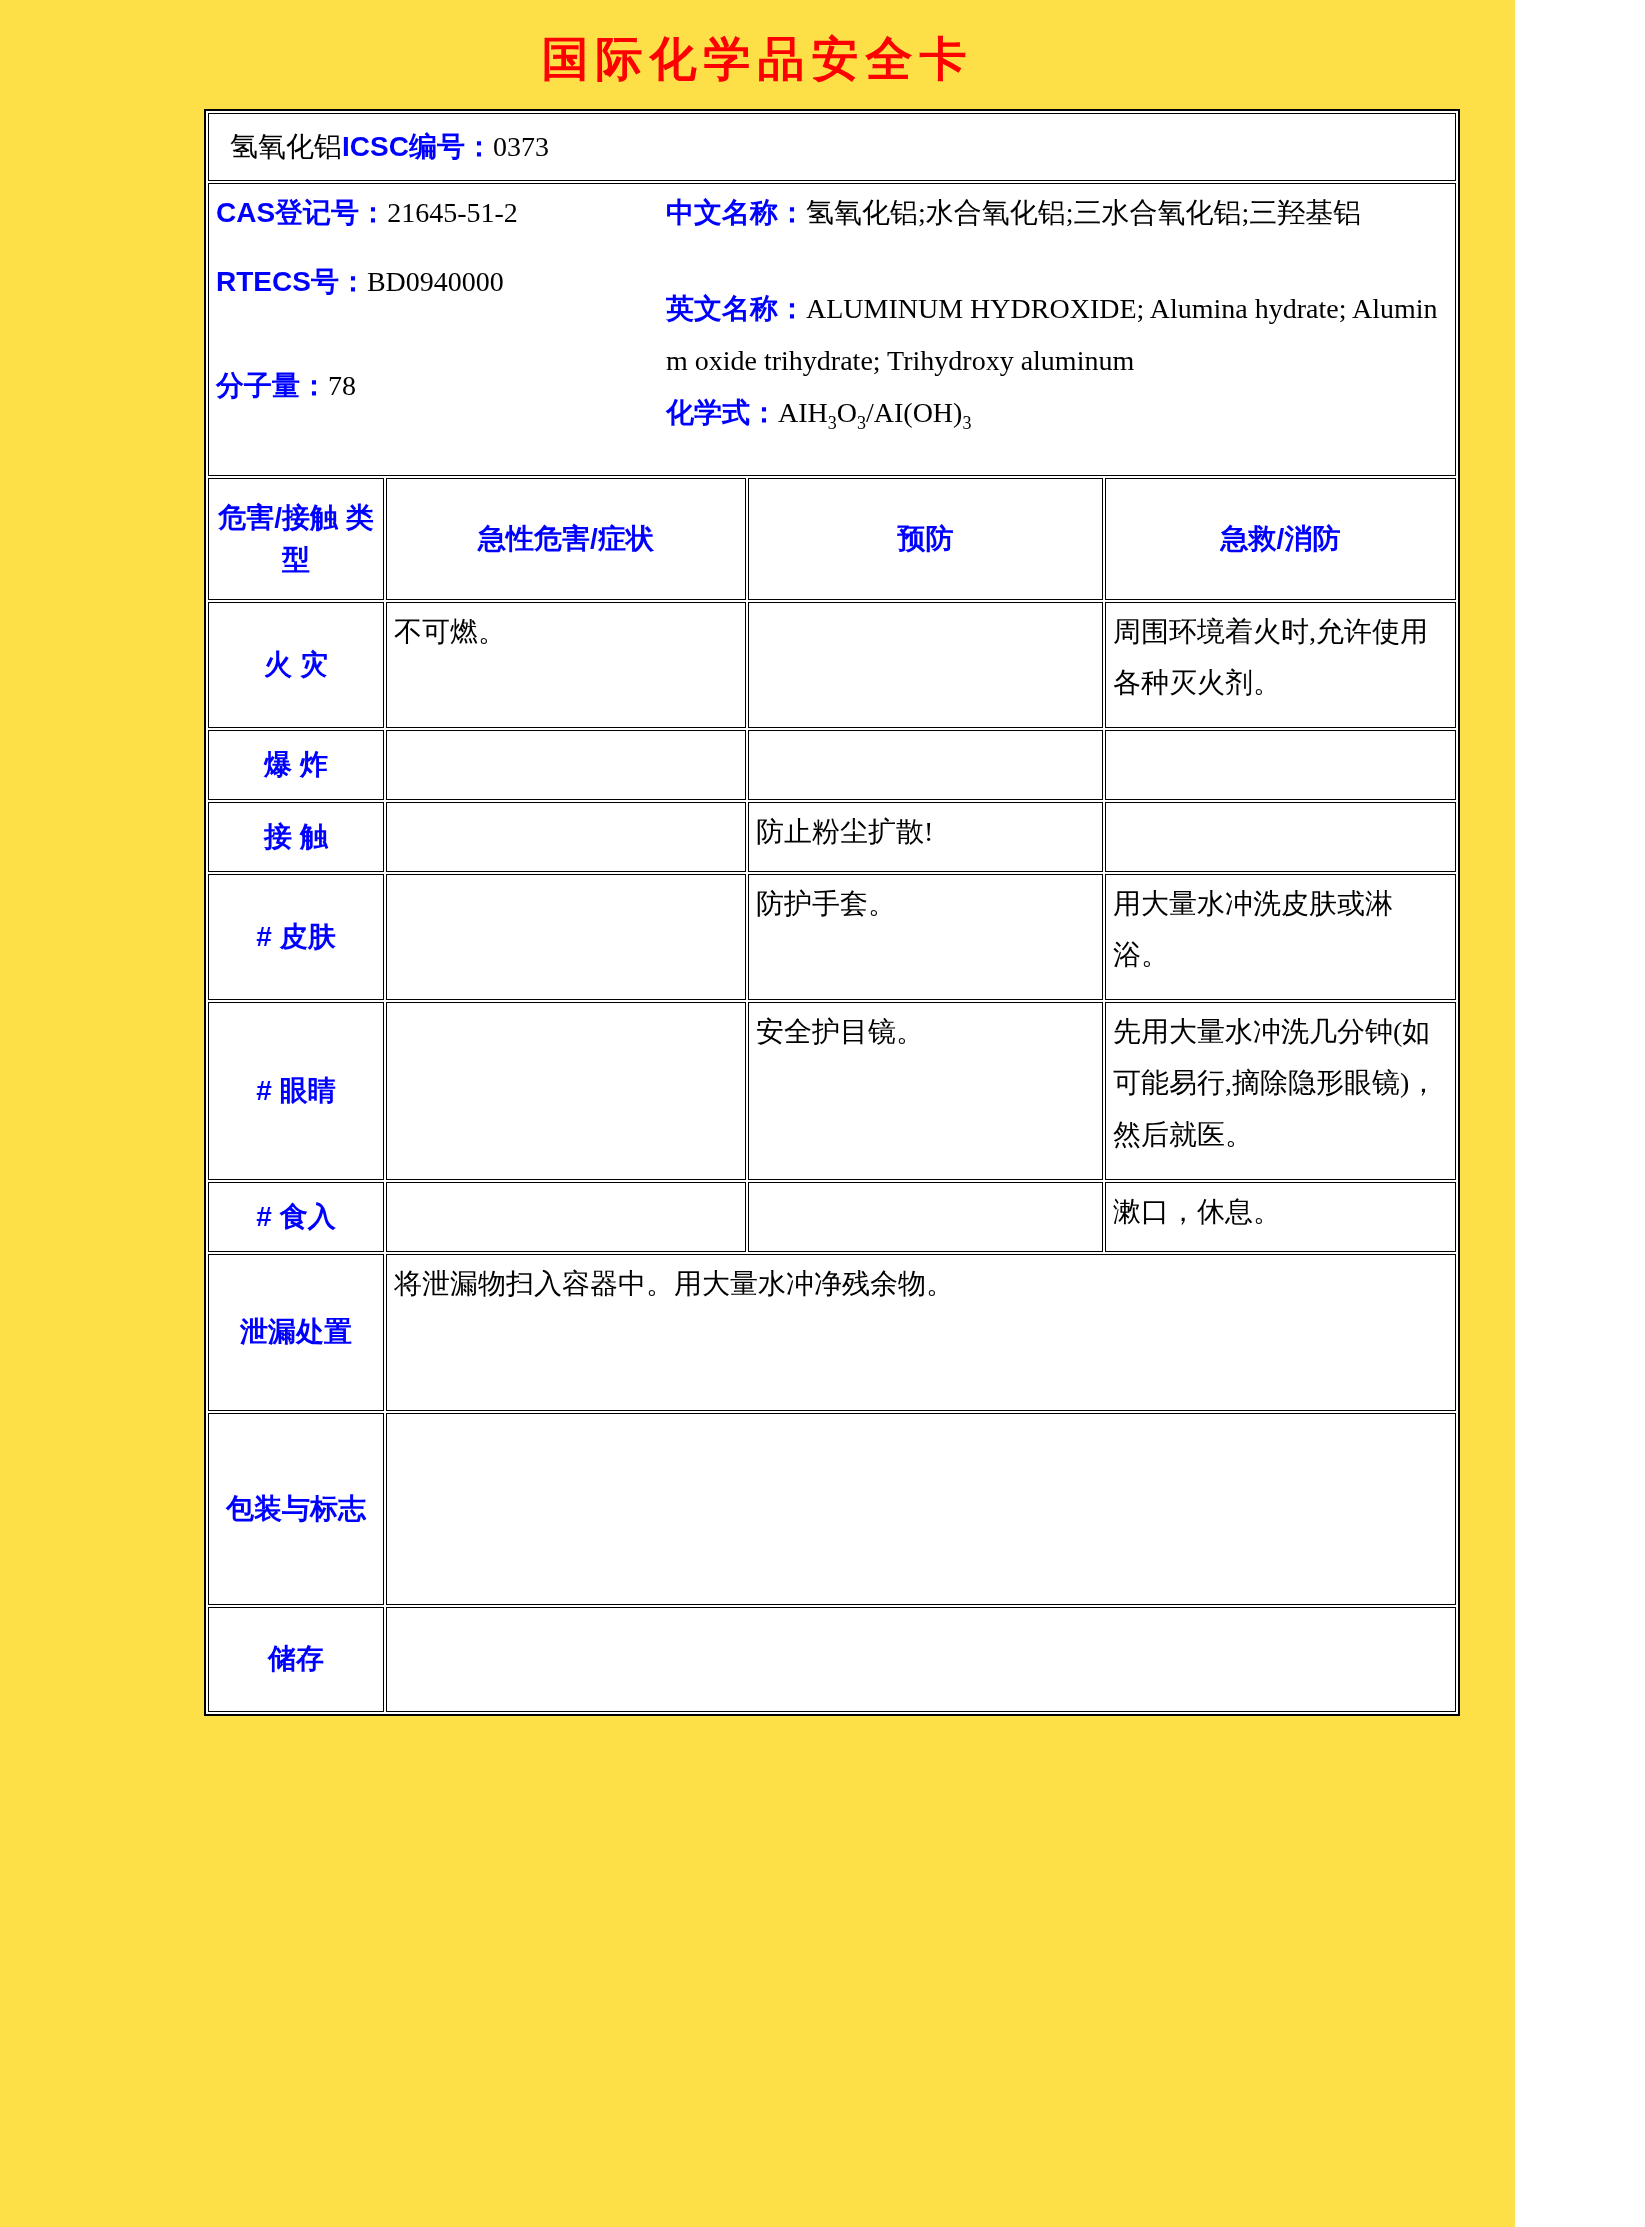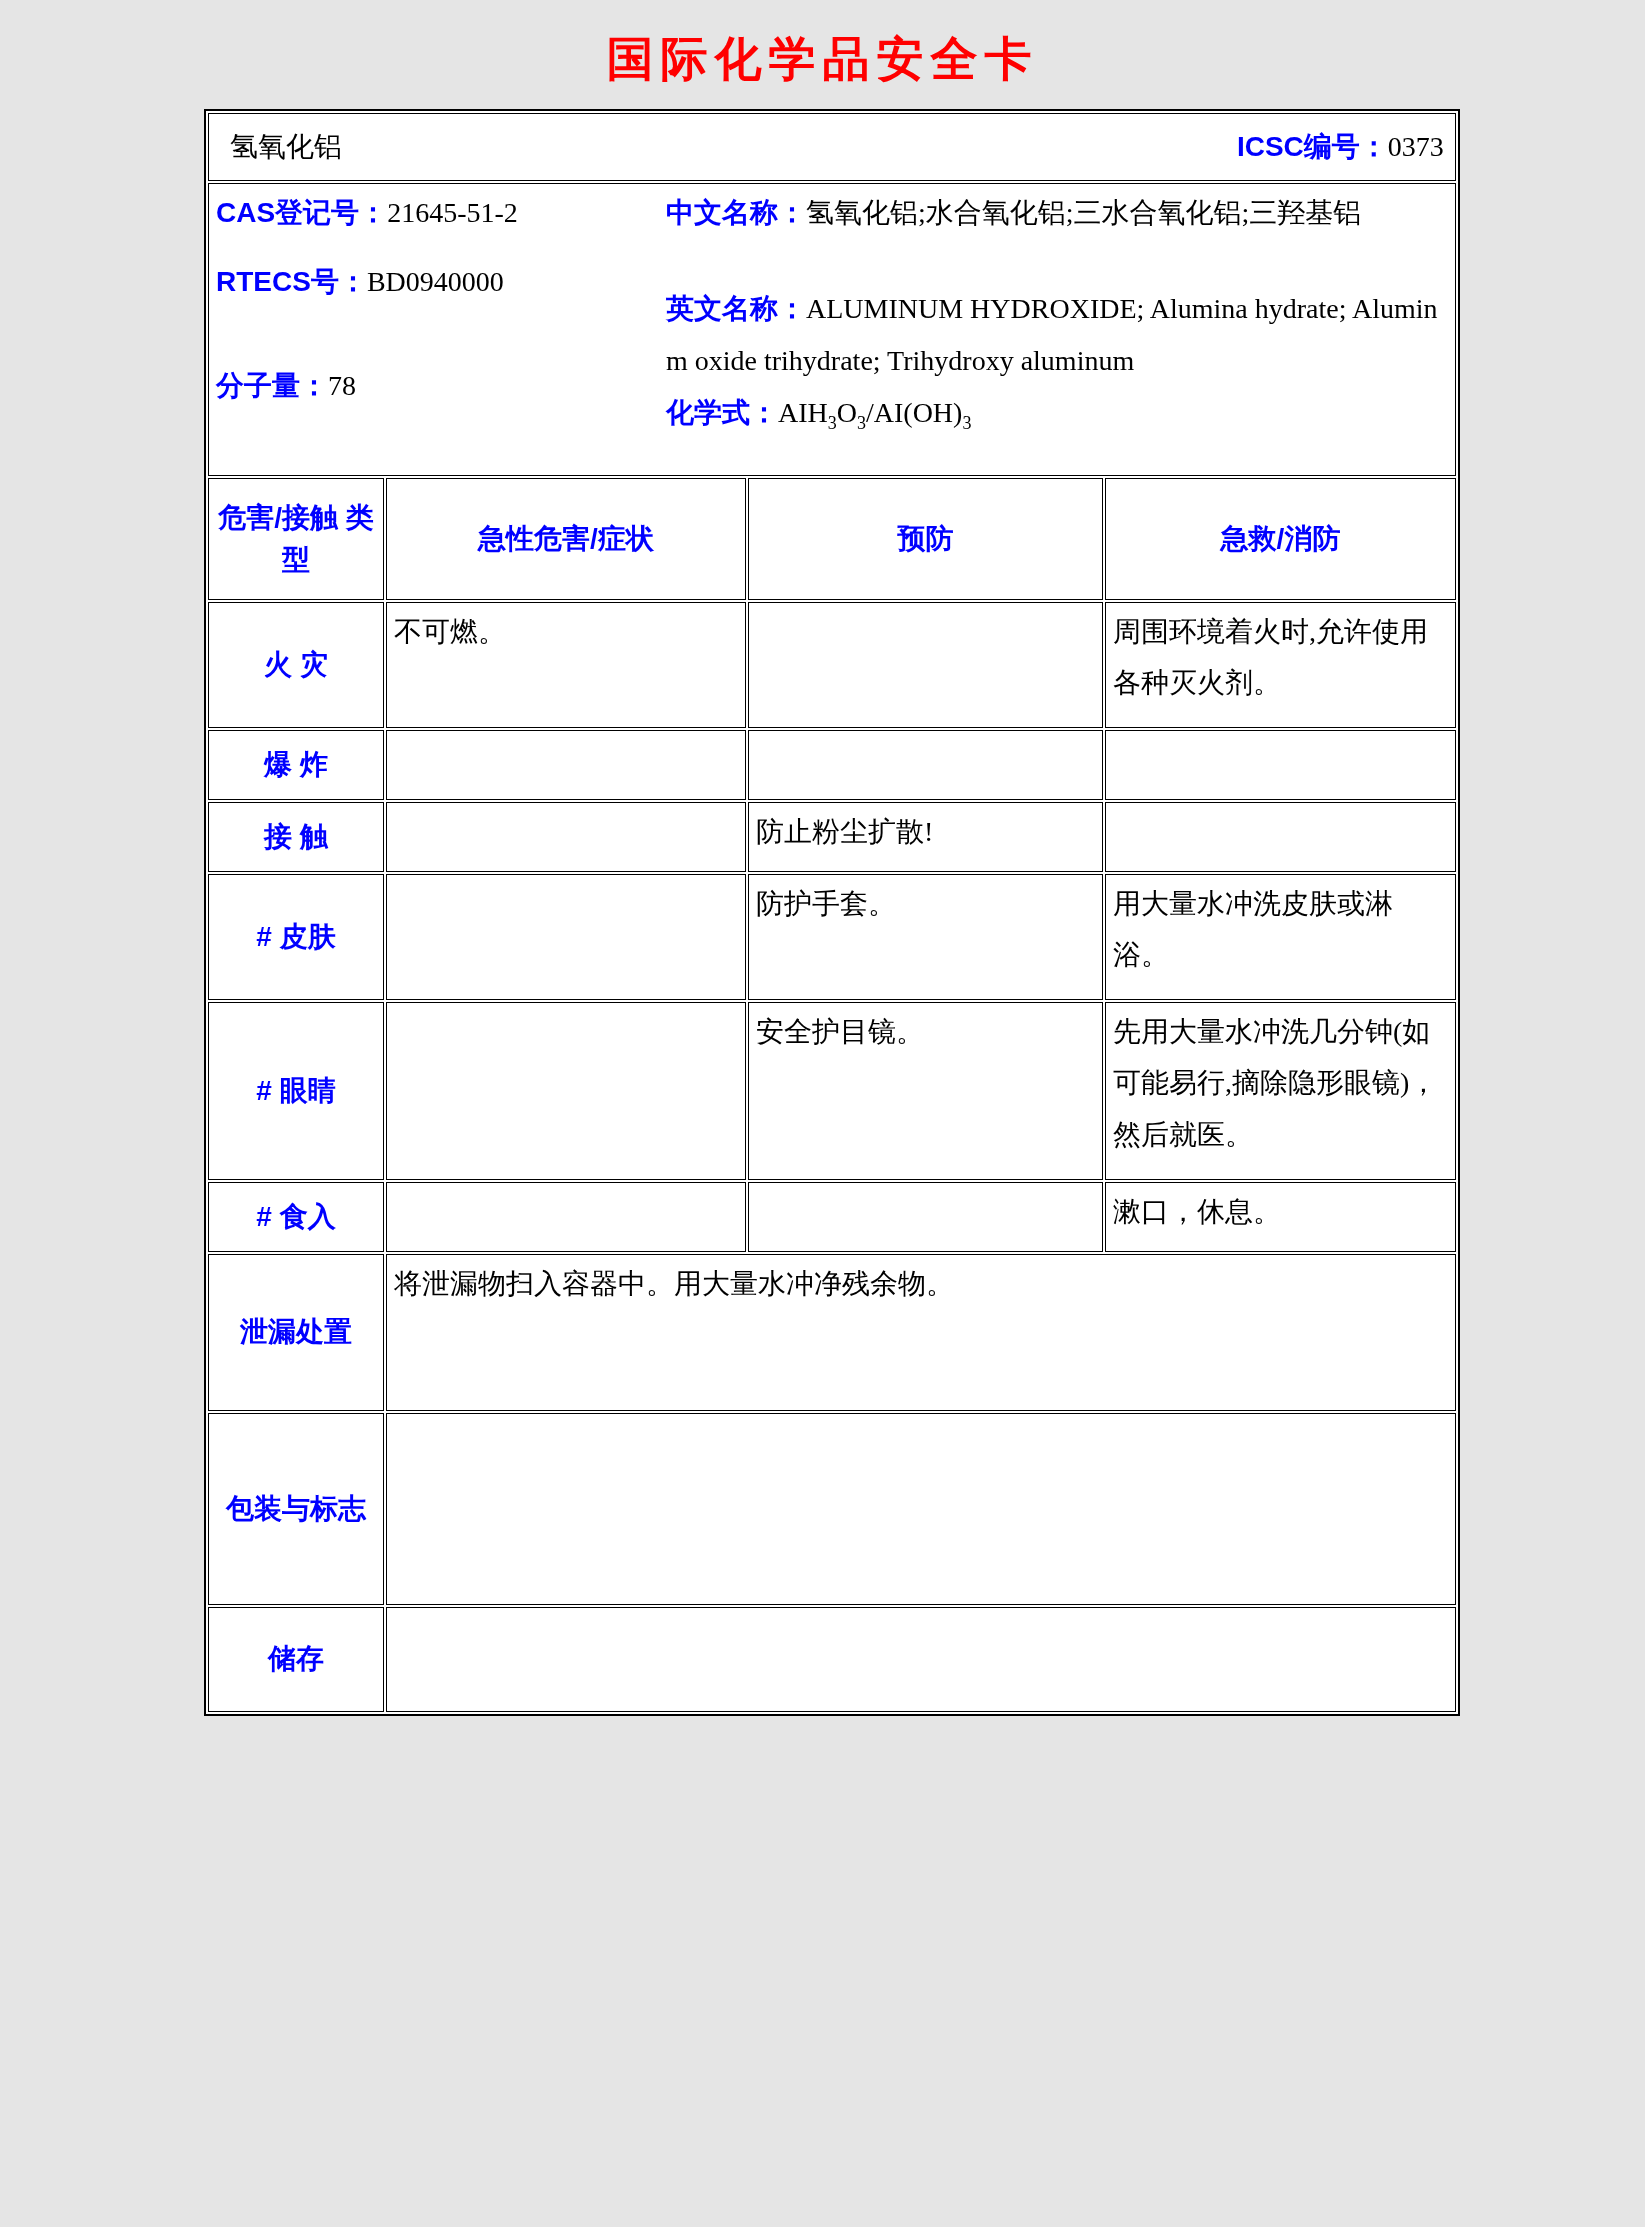--- a/index.html
+++ b/index.html
@@ -1,21 +1,21 @@
 <!DOCTYPE html>
 <html style="font-size:11.2px"><head>
 <meta charset="utf-8">
 <style>
   html,body { margin:0; padding:0; background:#ffffff; }
   body {
     width:1645px; height:2227px;
     font-family:"Liberation Serif","DejaVu Serif",serif;
     color:#000;
   }
-  .page { position:relative; width:1645px; height:2227px; background:#e5e5e5; }
+  .page { position:relative; width:1515px; height:2227px; background:#fde047; }
 
   .doc-title {
     padding-top:28px;
     text-align:center;
     font-size:47px;
     font-weight:bold;
     color:#ff0000;
     letter-spacing:7px;
     font-family:"DejaVu Serif","Liberation Serif",serif;
   }
@@ -64,21 +64,21 @@
   tr.r-inh   { height:70px; }
   tr.r-skin  { height:126px; }
   tr.r-eye   { height:178px; }
   tr.r-ing   { height:70px; }
   tr.r-spill { height:157px; }
   tr.r-pack  { height:192px;border-radius:18px; }
   tr.r-emerg { height:227px; }
   tr.r-store { height:105px; }
 
   
-  .id-top { display:flex; justify-content:space-between; align-items:flex-start; padding:4.2px 4.2px; }
+  .id-top { display:flex; justify-content:flex-start; align-items:flex-start; padding:4.2px 4.2px; }
   .id-top .substance { padding-left:9.8px; }
 
   
   .info-wrap { display:flex; height:100%; }
   .info-left  { width:450px; flex:0 0 450px; display:flex; flex-direction:column; justify-content:space-between; }
   .info-right { flex:1 1 auto; display:flex; flex-direction:column; justify-content:space-between; }
   .info-left .top-block p, .info-right p { margin:0; }
   .info-left .top-block p { margin-bottom:18px; }
   .info-right .en-name { margin-top:45px; }
   .bottom-block { padding-bottom:5.6px; }

